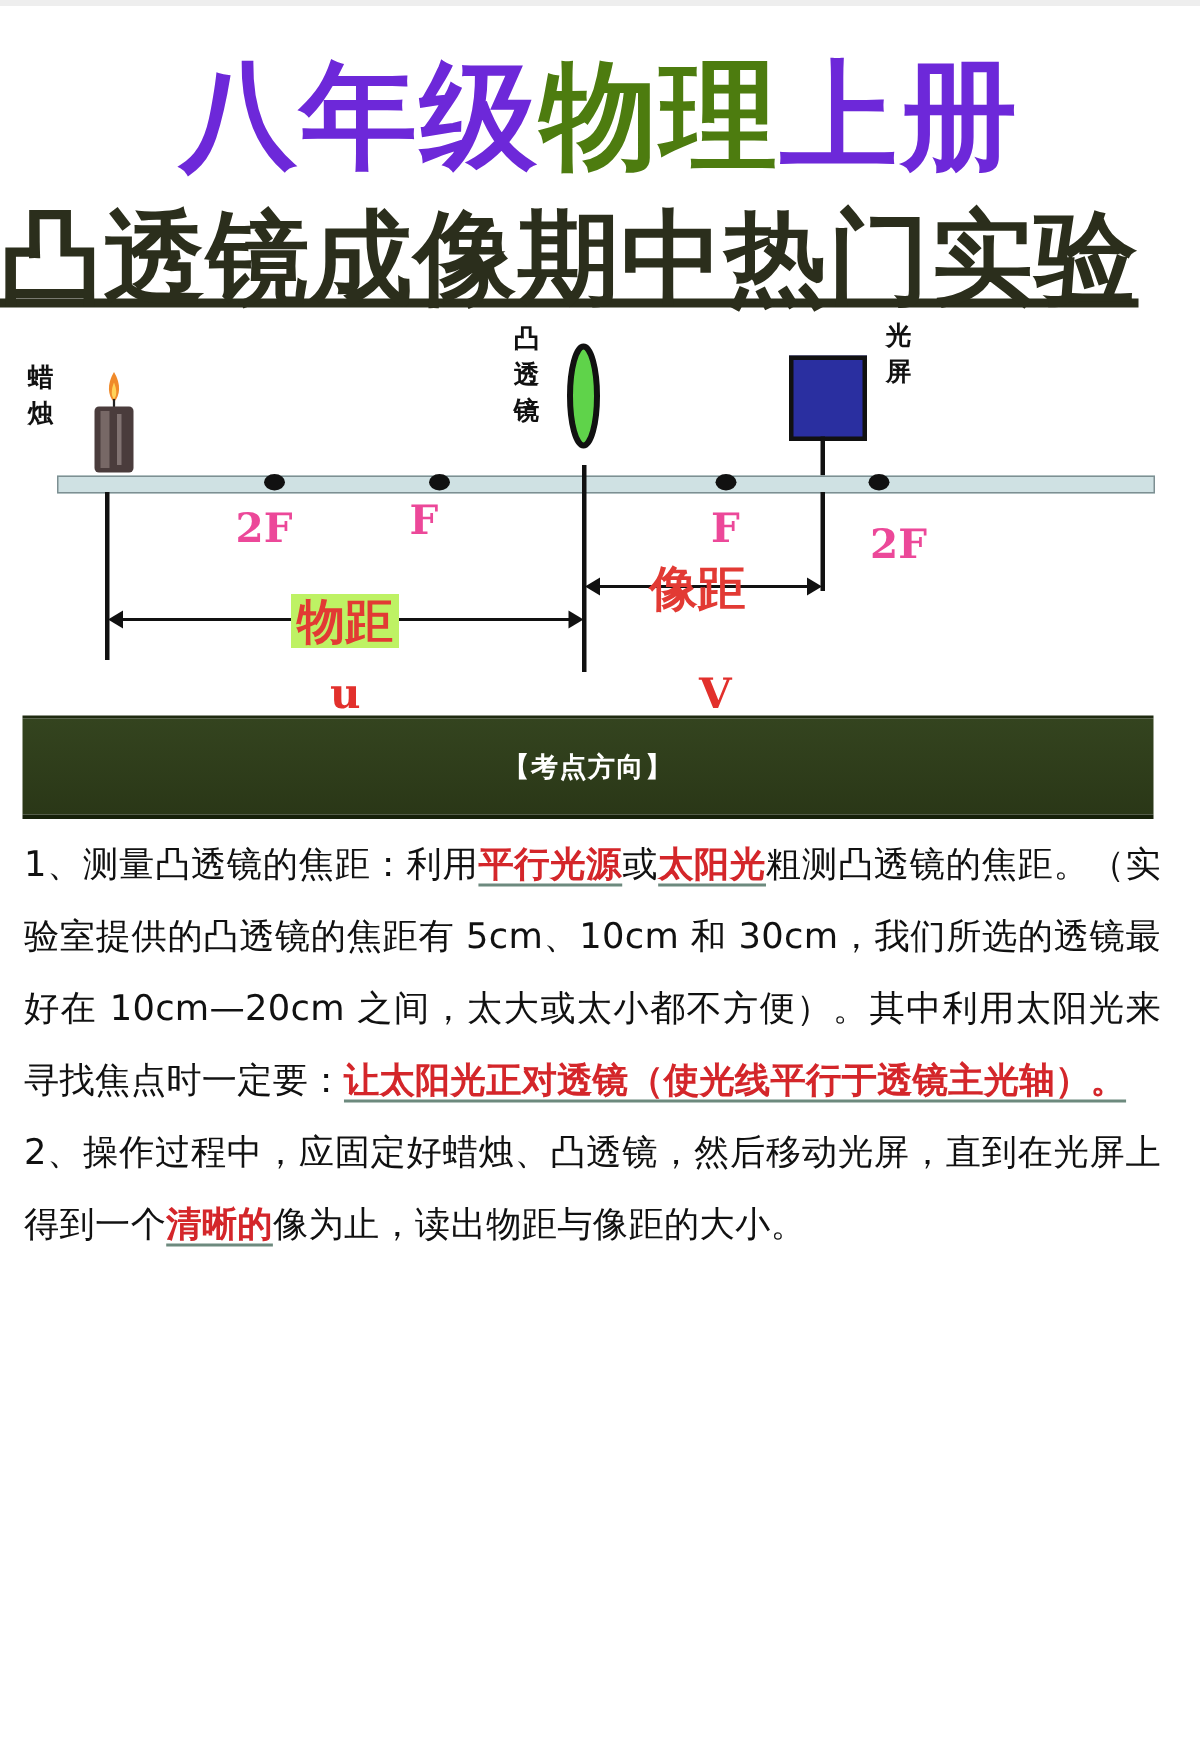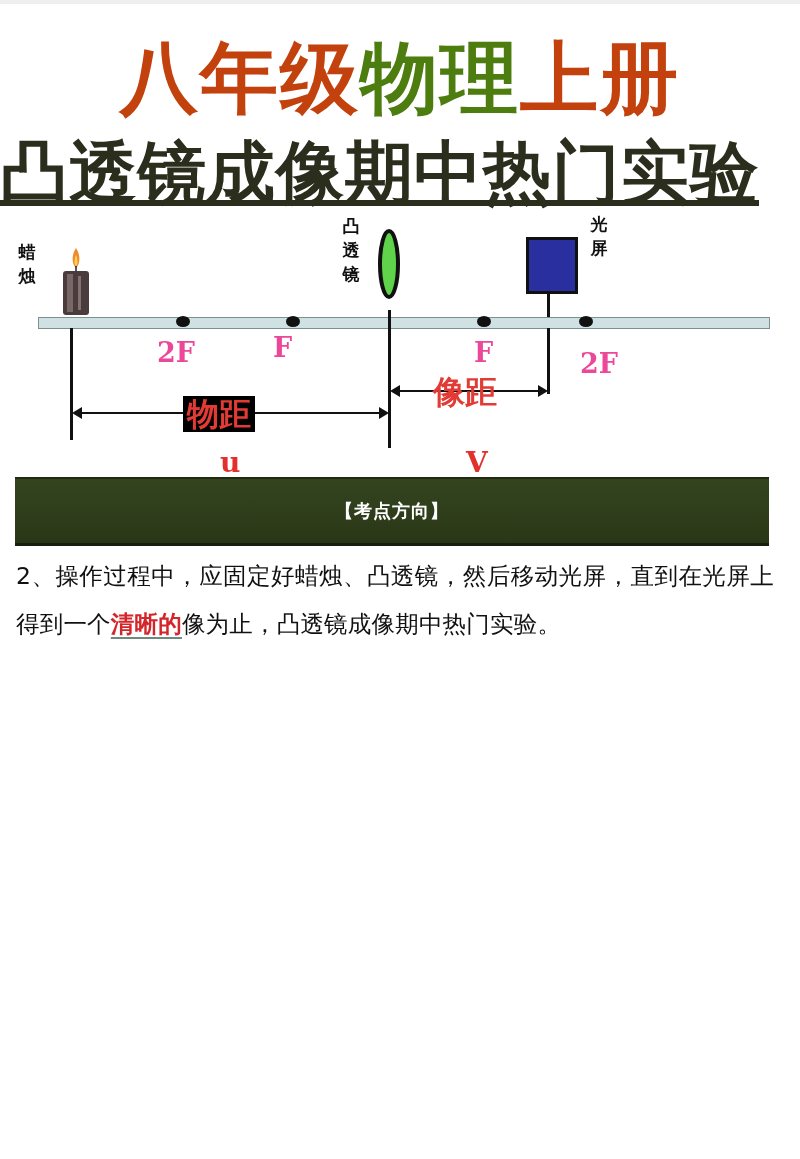--- a/index.html
+++ b/index.html
@@ -1,19 +1,19 @@
 <!DOCTYPE html>
 <html><head>
   <meta charset="utf-8">
   <style>
     html, body { margin: 0; padding: 0; background: #ffffff; }
     body { width: 800px; height: 1159px; position: relative; overflow: hidden; font-family: "DejaVu Sans", "Liberation Sans", sans-serif; }
     .topbar { position: absolute; left: 0; top: 0; width: 800px; height: 4px; background: #eeeeee; }
     .title1 { position: absolute; left: 0; top: 28px; width: 800px; text-align: center; font-size: 78px; font-weight: 900; letter-spacing: 2px; line-height: 100px; font-family: "DejaVu Sans", sans-serif; }
-    .title1 .blue { color: #c2410c; }
+    .title1 .blue { color: #6d28d9; }
     .title1 .red { color: #4d7c0f; text-align: right; }
     .title2 { position: absolute; left: 0; top: 130px; width: 800px; text-align: left; font-size: 68px; font-weight: 900; color: #2b2e1c; line-height: 86px; letter-spacing: 1px; font-family: "DejaVu Sans", sans-serif; text-decoration: underline; }
 
     .diagram { position: absolute; left: 0; top: 210px; width: 800px; height: 265px; }
     .vlabel { position: absolute; font-family: "DejaVu Serif", serif; font-weight: bold; font-size: 17px; line-height: 24px; color: #111; width: 20px; text-align: center; }
     .rail { position: absolute; left: 38px; top: 107px; width: 730px; height: 10px; background: #cfe1e3; border: 1px solid #7d8f92; }
     .dot { position: absolute; width: 14px; height: 11px; border-radius: 50%; background: #111; }
     .flabel { position: absolute; font-family: "DejaVu Serif", "Liberation Serif", serif; font-weight: bold; font-size: 27px; color: #ec4899; }
     .vline { position: absolute; width: 3px; background: #111; }
     .arrow { position: absolute; height: 2px; background: #111; }
@@ -84,29 +84,32 @@
   <div class="flabel" style="left:157px; top:127px;">2F</div>
   <div class="flabel" style="left:273px; top:122px;">F</div>
   <div class="flabel" style="left:474px; top:127px;">F</div>
   <div class="flabel" style="left:580px; top:138px;">2F</div>
 
   <div class="vline" style="left:70px; top:118px; height:112px;"></div>
   <div class="vline" style="left:388px; top:100px; height:138px;"></div>
   <div class="vline" style="left:547px; top:118px; height:66px;"></div>
 
   <div class="arrow" style="left:74px; top:202px; width:313px;"></div>
-  <div class="dist-label" style="left:183px; top:186px; background:#000000; padding:0 4px;">物距</div>
+  <div class="dist-label" style="left:194px; top:186px; background:#bef264; padding:0 4px;">物距</div>
   <div class="uv" style="left:220px; top:236px;">u</div>
 
   <div class="arrow" style="left:392px; top:180px; width:154px;"></div>
   <div class="dist-label" style="left:433px; top:164px;">像距</div>
   <div class="uv" style="left:466px; top:236px;">V</div>
 </div>
 
 <div class="header-bar">
   <span>【考点方向】</span>
 </div>
 
 <div class="content">
   <p class="para">
-    <span>2、操作过程中，应固定好蜡烛、凸透镜，然后移动光屏，直到在光屏上得到一个</span><span class="hl">清晰的</span><span>像为止，凸透镜成像期中热门实验。</span>
+    <span>1、测量凸透镜的焦距：利用</span><span class="hl">平行光源</span><span>或</span><span class="hl">太阳光</span><span>粗测凸透镜的焦距。（实验室提供的凸透镜的焦距有 5cm、10cm 和 30cm，我们所选的透镜最好在 10cm—20cm 之间，太大或太小都不方便）。其中利用太阳光来寻找焦点时一定要：</span><span class="hl">让太阳光正对透镜（使光线平行于透镜主光轴）。</span>
+  </p>
+  <p class="para">
+    <span>2、操作过程中，应固定好蜡烛、凸透镜，然后移动光屏，直到在光屏上得到一个</span><span class="hl">清晰的</span><span>像为止，读出物距与像距的大小。</span>
   </p>
 </div>
 
 </body></html>

